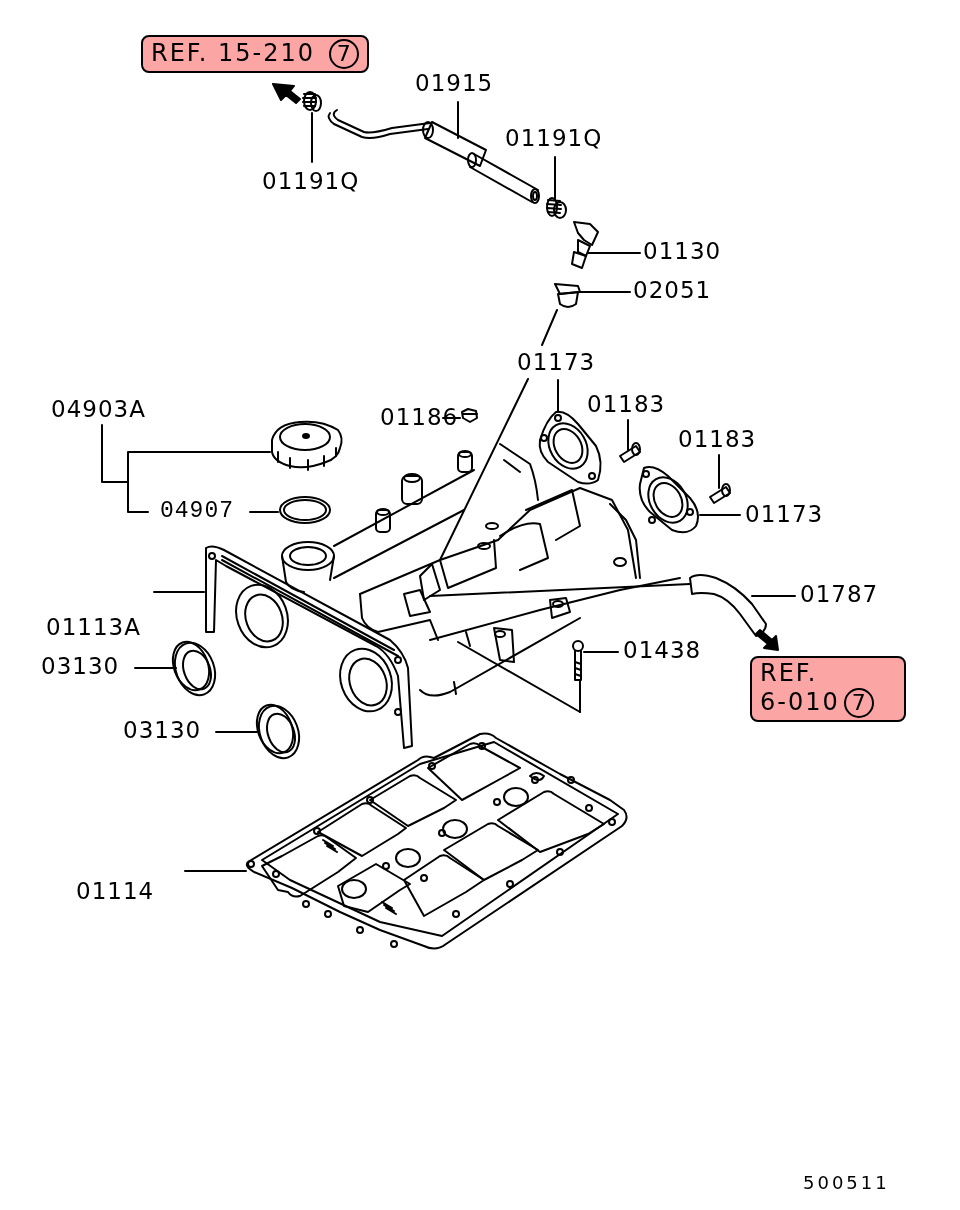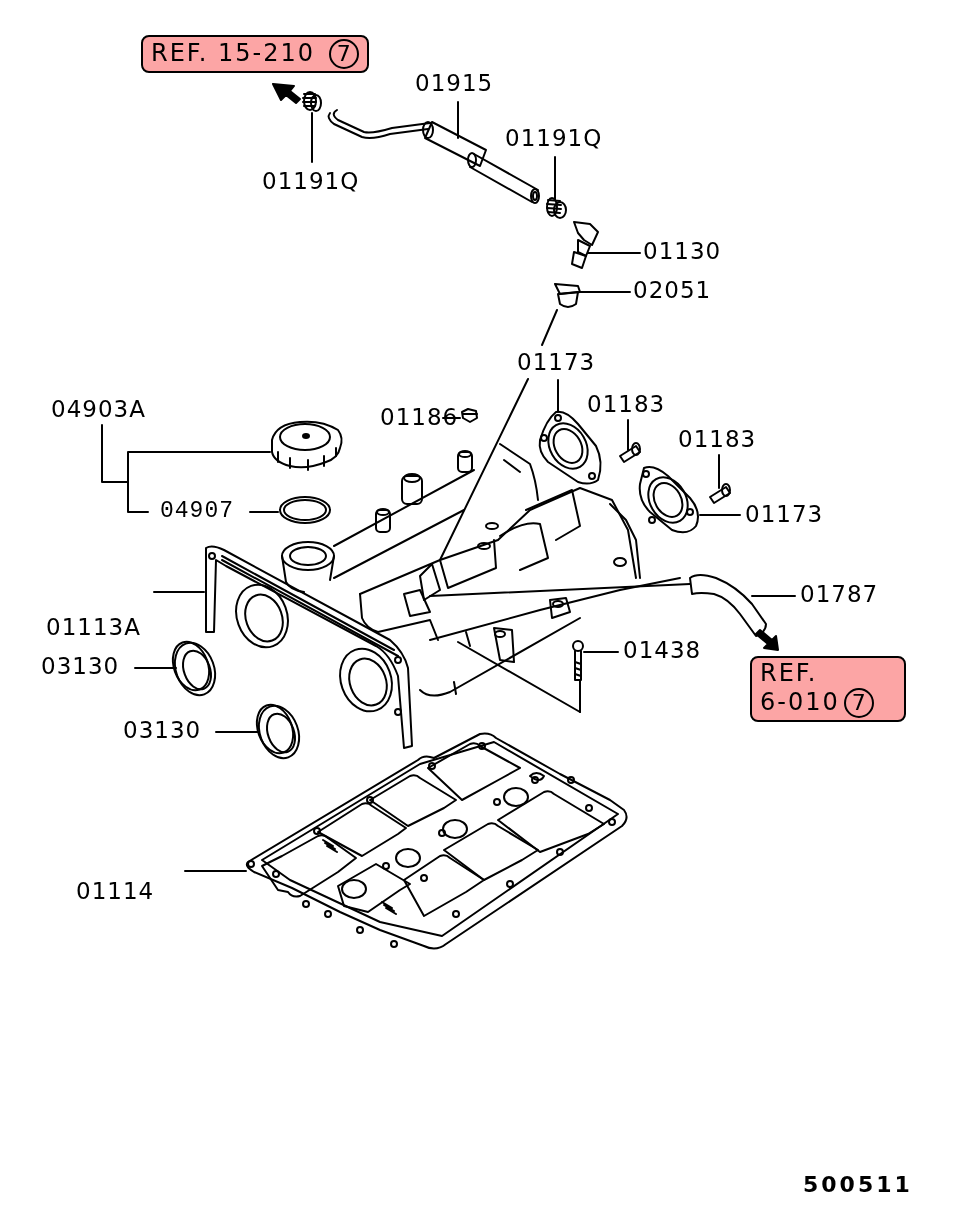--- a/index.html
+++ b/index.html
@@ -1,21 +1,21 @@
 <!DOCTYPE html>
 <html><head>
 <meta charset="utf-8">
 <style>
   html, body { margin: 0; padding: 0; background: #ffffff; }
   body { width: 960px; height: 1210px; position: relative; overflow: hidden; font-family: "DejaVu Sans", "Liberation Sans", sans-serif; color: #000; }
   #diagram { position: absolute; left: 0; top: 0; width: 960px; height: 1210px; }
   .lbl { position: absolute; font-size: 23px; letter-spacing: 1px; line-height: 1; white-space: nowrap; color: #000; }
   .refbox { position: absolute; border: 2px solid #000; border-radius: 8px; background: #fca5a5; font-size: 24px; letter-spacing: 2px; line-height: 1.15; padding: 2px 8px; }
   .circ { display: inline-block; width: 26px; height: 26px; border: 2px solid #000; border-radius: 50%; text-align: center; line-height: 26px; font-size: 22px; letter-spacing: 0; margin-left: 4px; vertical-align: middle; }
-  .footer { position: absolute; left: 803px; top: 1172px; font-size: 22px; letter-spacing: 3px; font-weight: bold; }
+  .footer { position: absolute; left: 803px; top: 1172px; font-size: 18px; letter-spacing: 3px; }
   svg * { vector-effect: non-scaling-stroke; }
 </style>
 </head>
 <body>
 
 <svg id="diagram" viewBox="0 0 960 1210" xmlns="http://www.w3.org/2000/svg" fill="none" stroke="#000" stroke-width="2" stroke-linejoin="round" stroke-linecap="round">
 
   <g>
     <polygon points="273,84 294,86 290,91 300,99 296,103 286,95 281,100" fill="#000"></polygon>
   </g>

